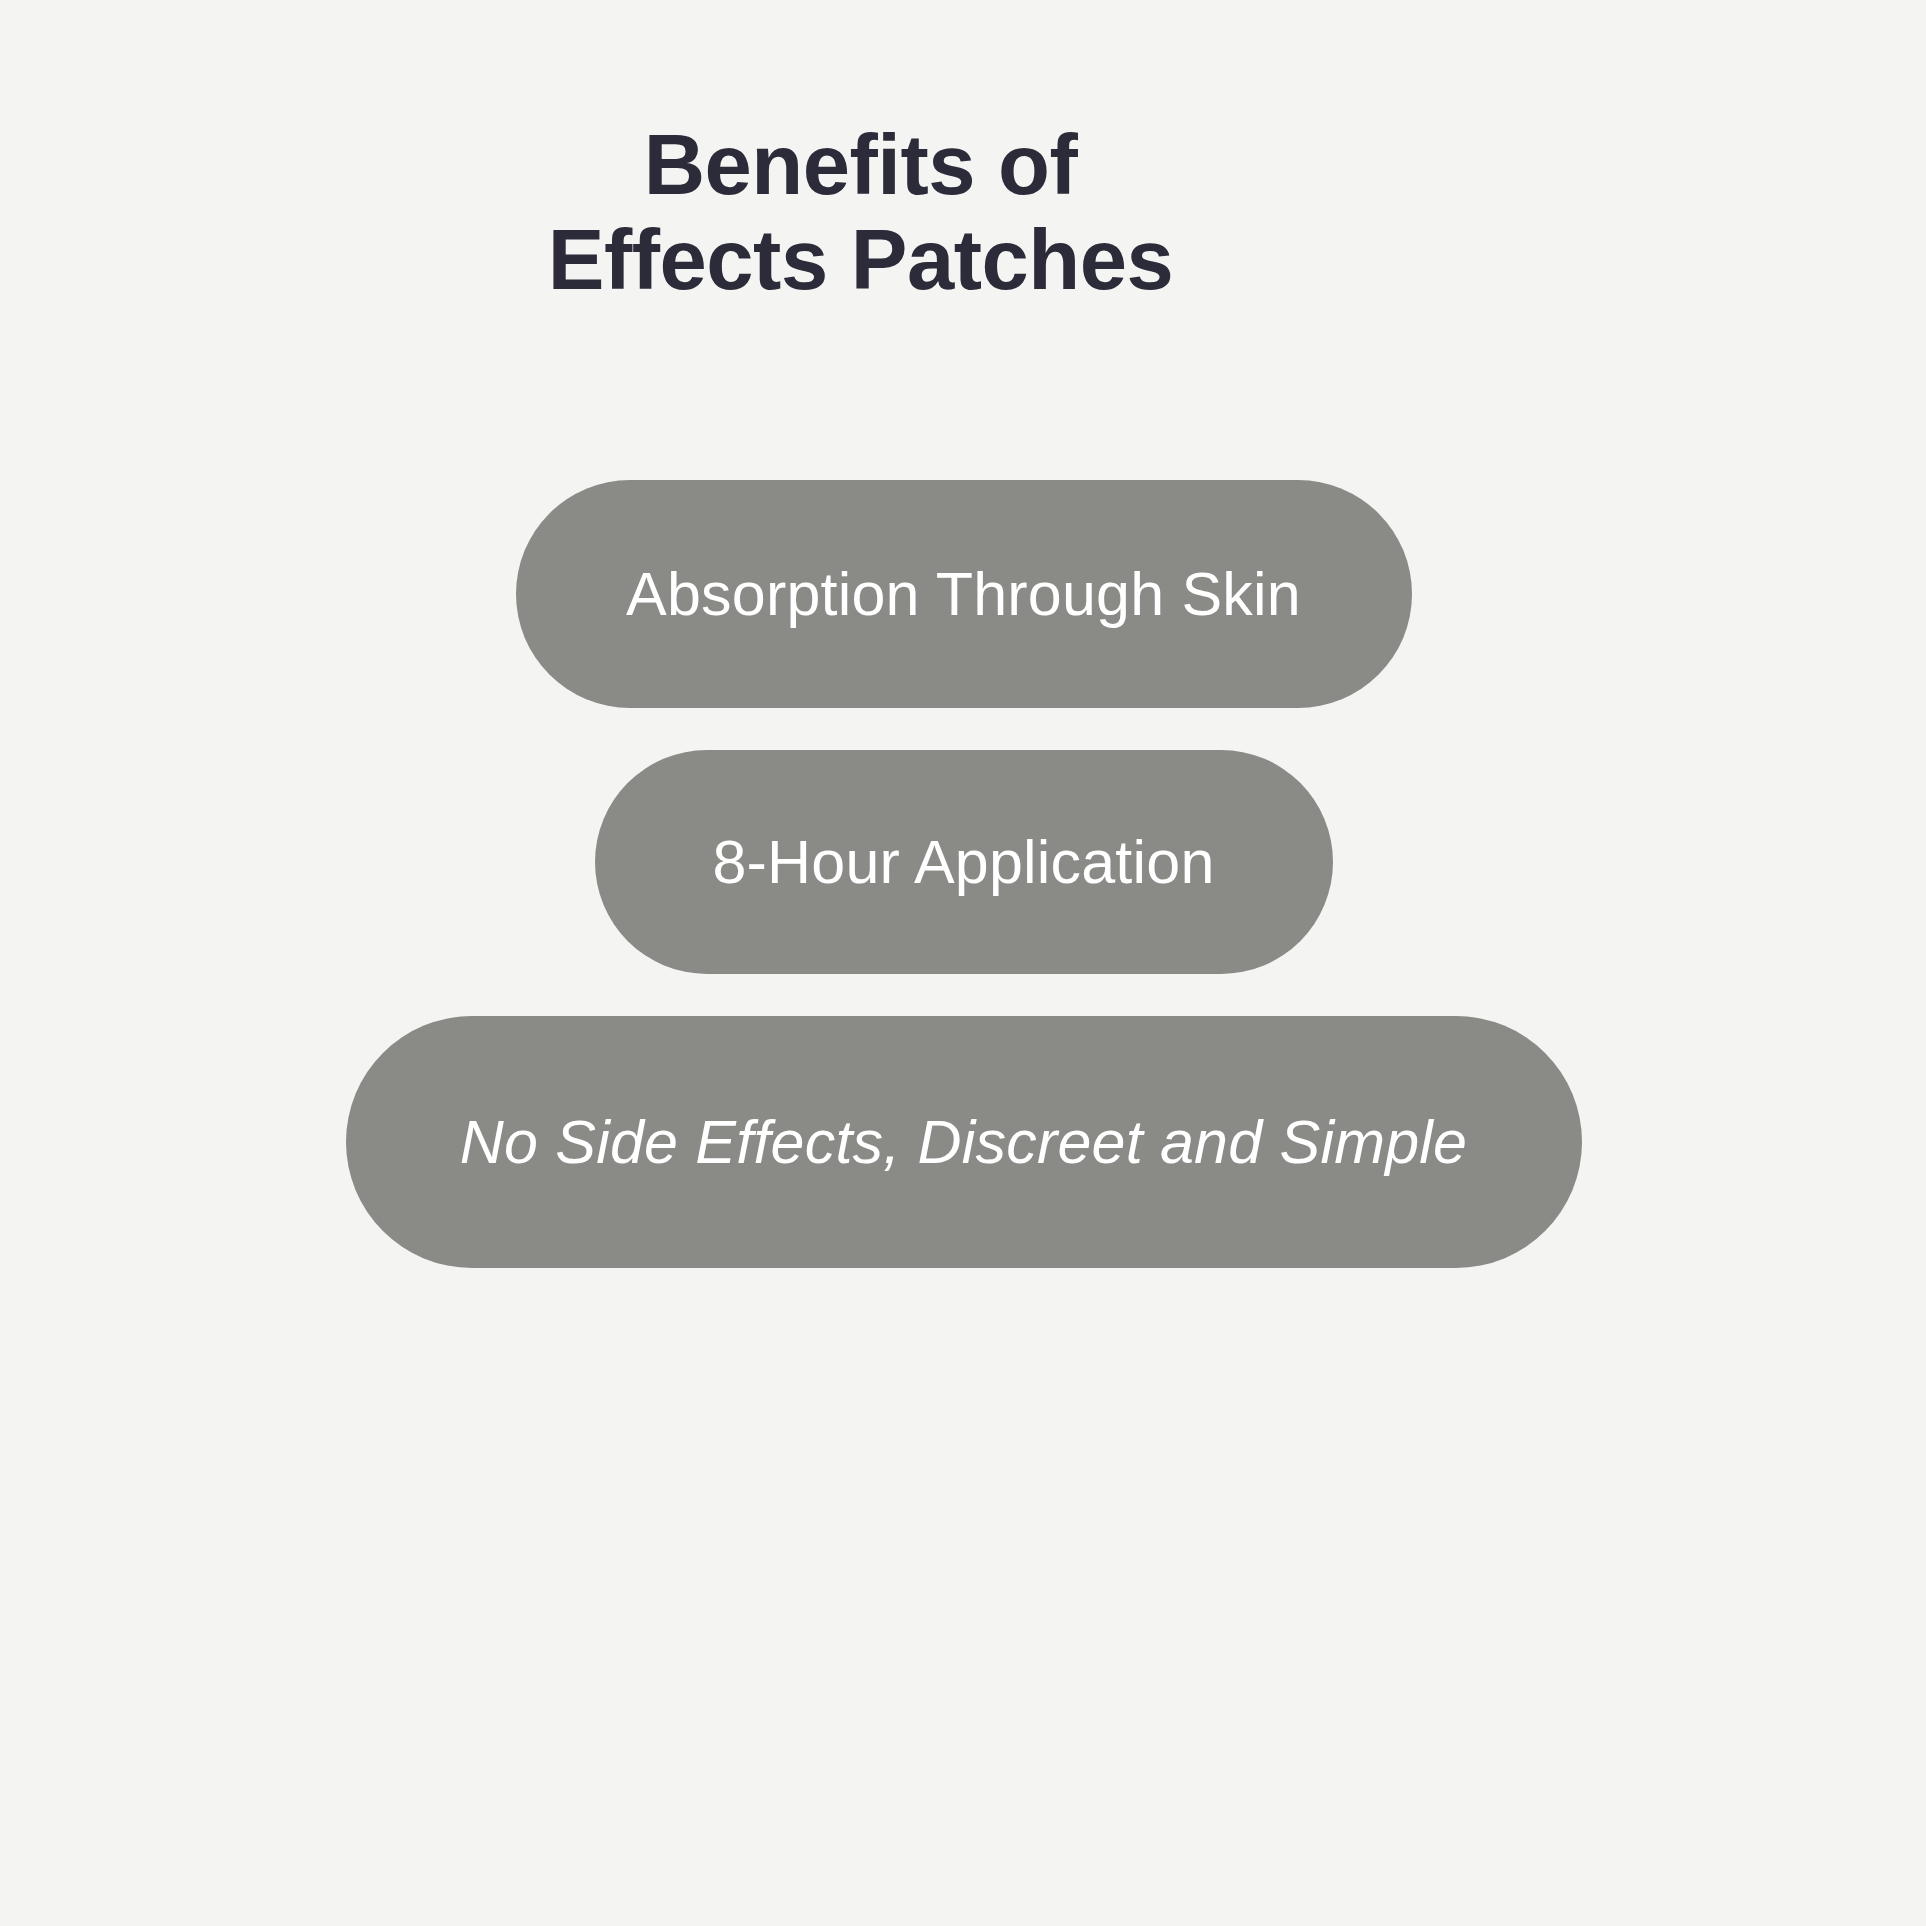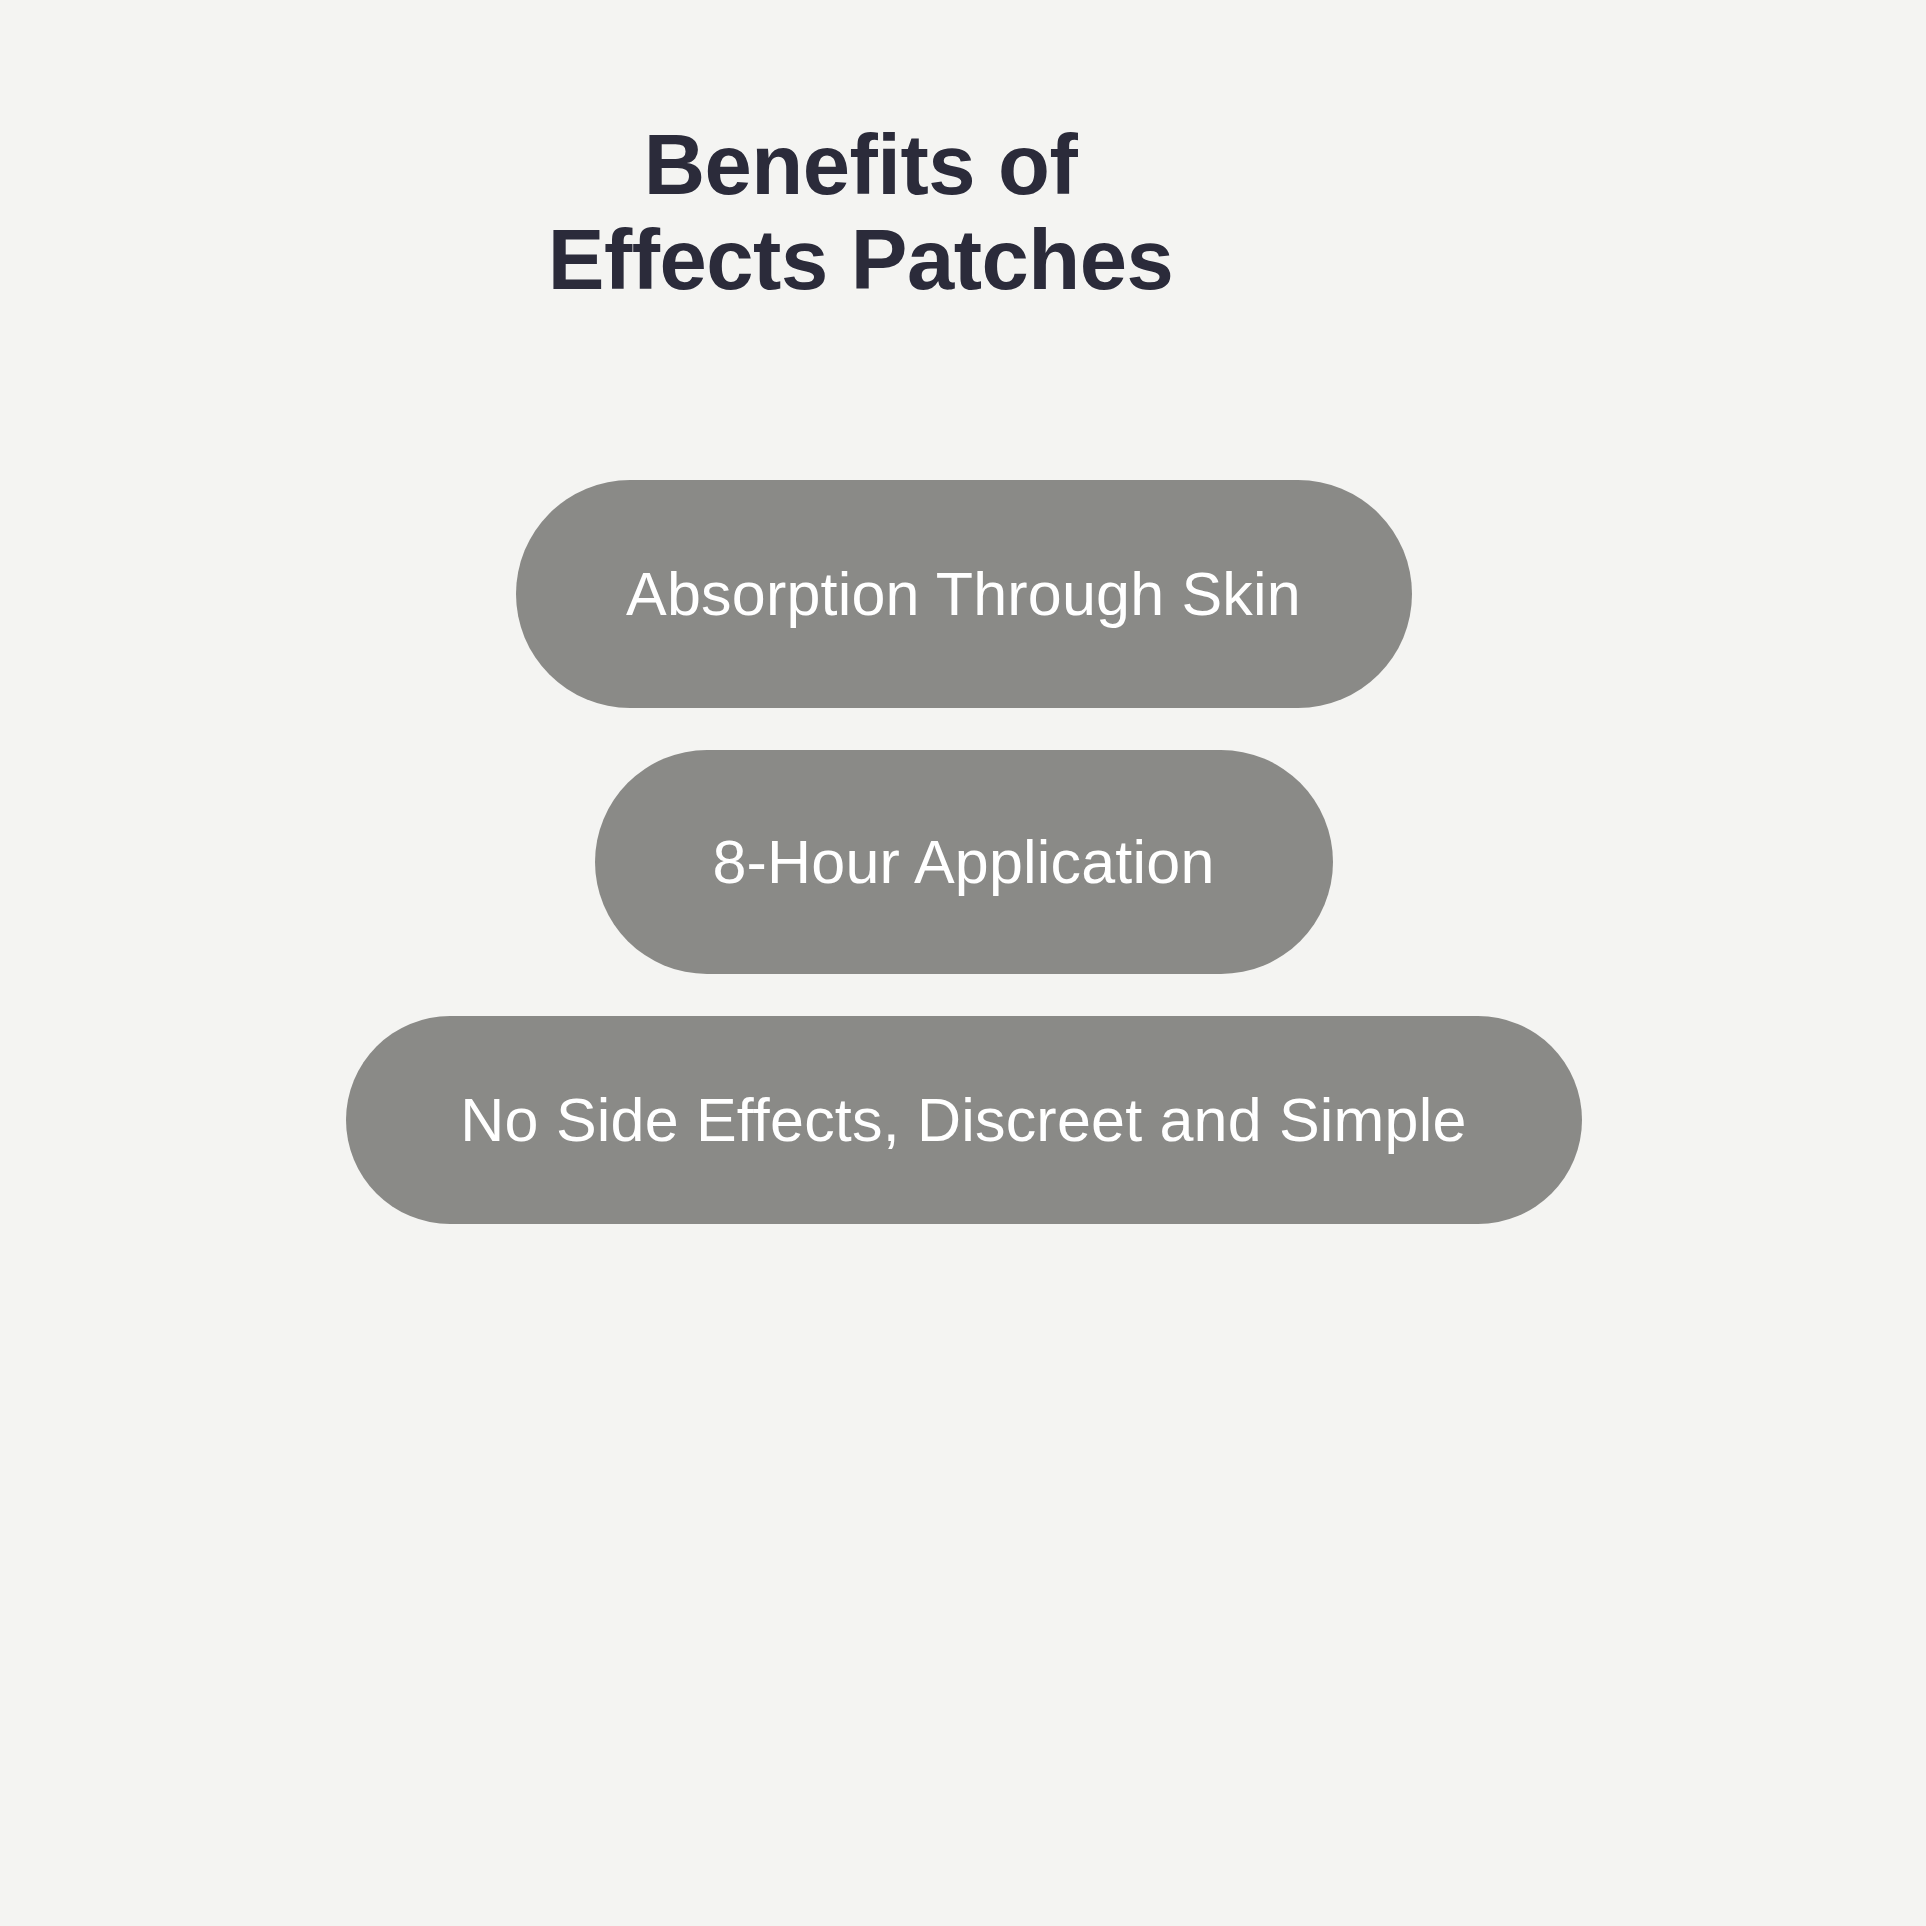--- a/index.html
+++ b/index.html
@@ -70,21 +70,21 @@
     line-height: 1;
     white-space: nowrap;
     text-align: center;
   }
 
   
   .pill-1 { width: 896px;  height: 228px; }
   .pill-2 { width: 738px;  height: 224px; }
   .pill-3 { width: 1021px; height: 230px; }
   .pill-4 { width: 906px;  height: 227px; }
-  .pill-5 { width: 1236px; height: 208px; }
+  .pill-5 { width: 1236px; height: 252px; font-style: italic; }
 </style>
 </head>
 <body>
 
 <div class="poster">
 
   <div class="title-block">
     <span class="title-line">Benefits of</span>
     <span class="title-line">Effects Patches</span>
   </div>

